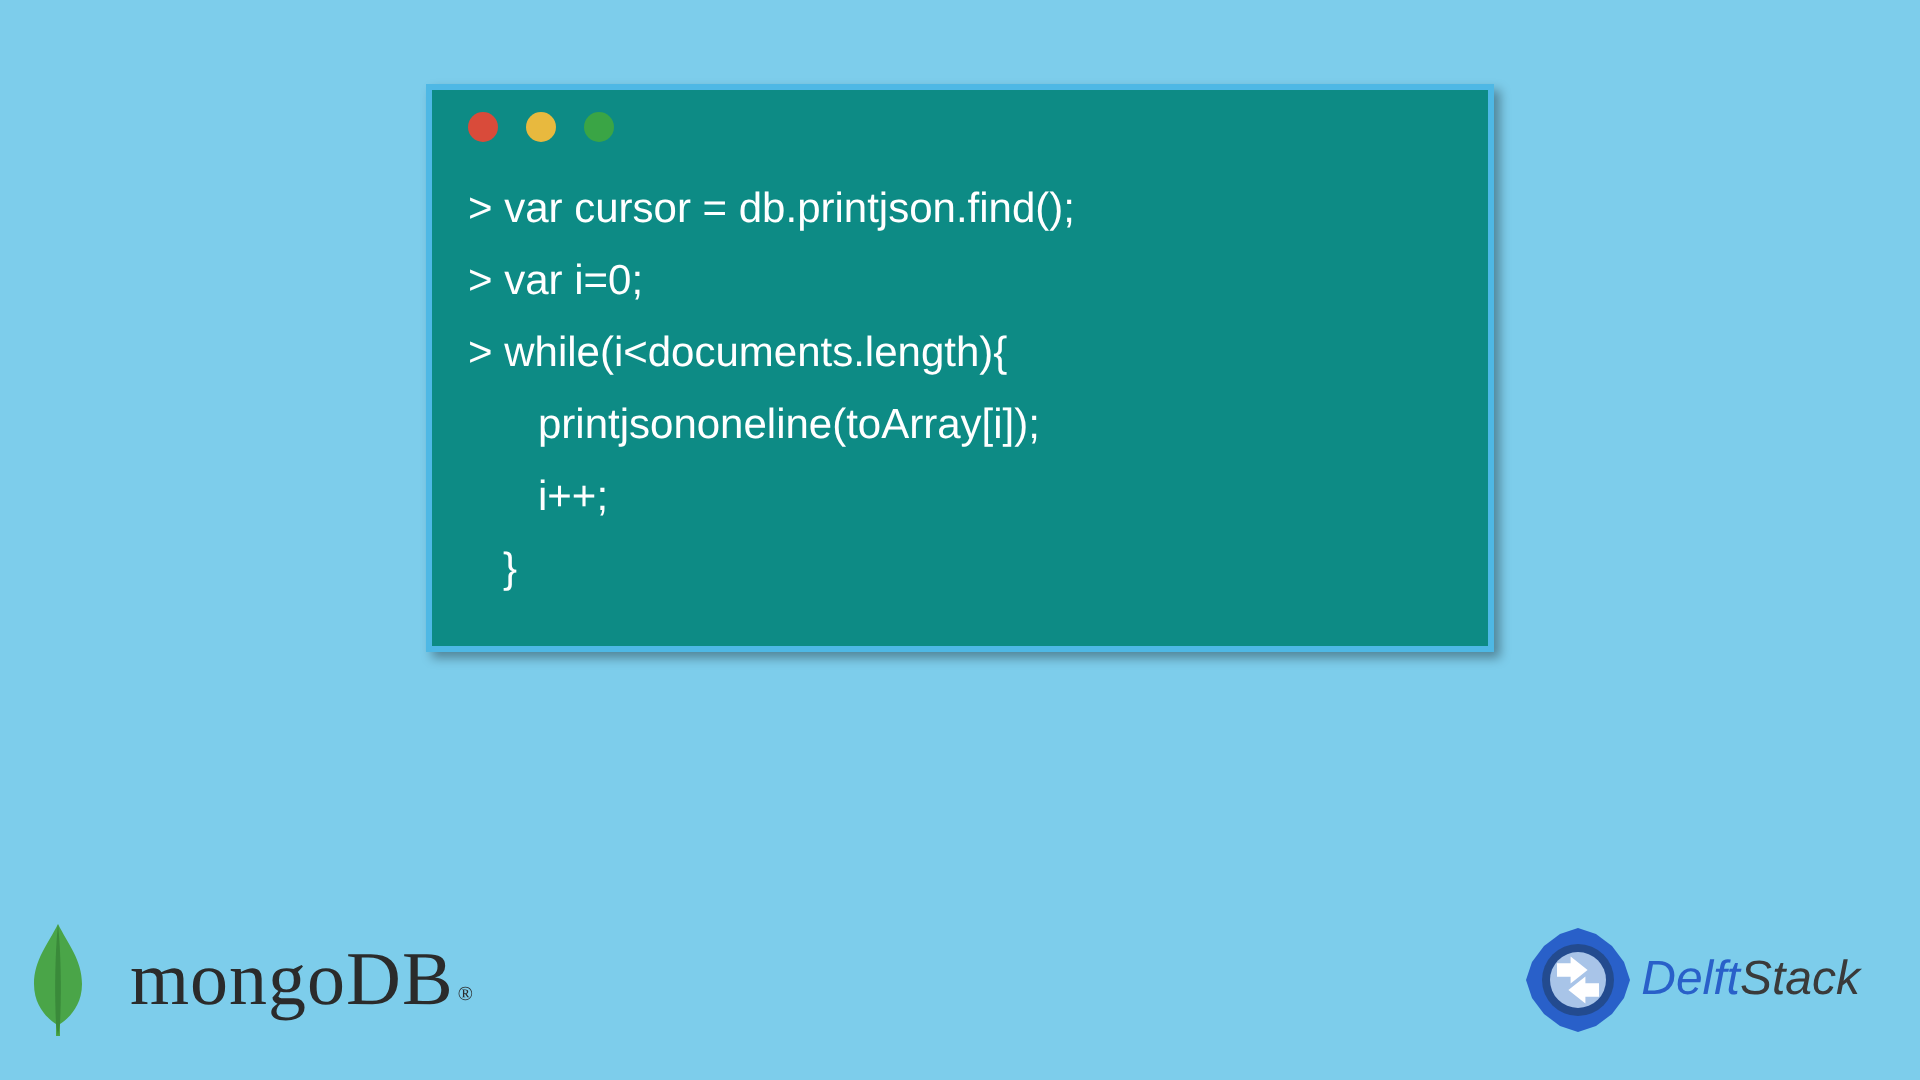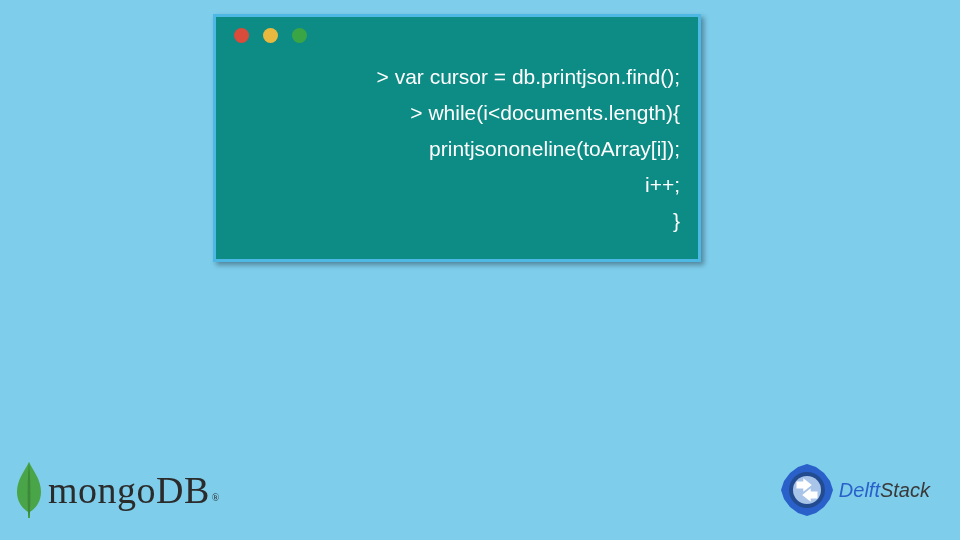--- a/index.html
+++ b/index.html
@@ -9,27 +9,26 @@
     }
     body {
       width: 960px;
       height: 540px;
       background: #7dcdeb;
       position: relative;
       font-family: Arial, sans-serif;
     }
     .code-window {
       position: absolute;
-      top: 14px;
+      top: 42px;
       left: 213px;
-      width: 488px;
+      width: 534px;
       background: #0d8b85;
       border: 3px solid #4eb8e5;
       box-shadow: 3px 3px 5px rgba(0,0,0,0.35);
-      text-align: right;
     }
     .title-bar {
       height: 36px;
       display: flex;
       align-items: center;
       padding-left: 18px;
       gap: 14px;
     }
     .dot {
       width: 15px;
@@ -55,21 +54,21 @@
       left: 0;
       width: 100%;
       display: flex;
       justify-content: space-between;
       align-items: center;
       padding: 0 30px 0 14px;
     }
     .mongo-logo {
       display: flex;
       align-items: center;
-      gap: 4px;
+      gap: 21px;
     }
     .leaf-icon {
       width: 30px;
       height: 60px;
     }
     .mongo-text {
       font-family: Georgia, serif;
       font-size: 38px;
       color: #2b2b2b;
       letter-spacing: 0.5px;
@@ -85,37 +84,38 @@
       display: flex;
       align-items: center;
       gap: 4px;
     }
     .delft-icon {
       width: 56px;
       height: 56px;
     }
     .delft-text {
       font-family: Arial, sans-serif;
-      font-size: 20px;
+      font-size: 24px;
       font-style: italic;
     }
     .delft-blue { color: #2960c9; }
     .delft-dark { color: #3a3a3a; }
   </style>
 </head>
 <body>
 
 <div class="code-window">
   <div class="title-bar">
     <div class="dot dot-red"></div>
     <div class="dot dot-yellow"></div>
     <div class="dot dot-green"></div>
   </div>
   <div class="code-body">
     <div class="code-line">&gt; var cursor = db.printjson.find();</div>
+    <div class="code-line">&gt; var i=0;</div>
     <div class="code-line">&gt; while(i&lt;documents.length){</div>
     <div class="code-line">      printjsononeline(toArray[i]);</div>
     <div class="code-line">      i++;</div>
     <div class="code-line">   }</div>
   </div>
 </div>
 
 <div class="footer">
   <div class="mongo-logo">
     <svg class="leaf-icon" viewBox="0 0 30 60">

